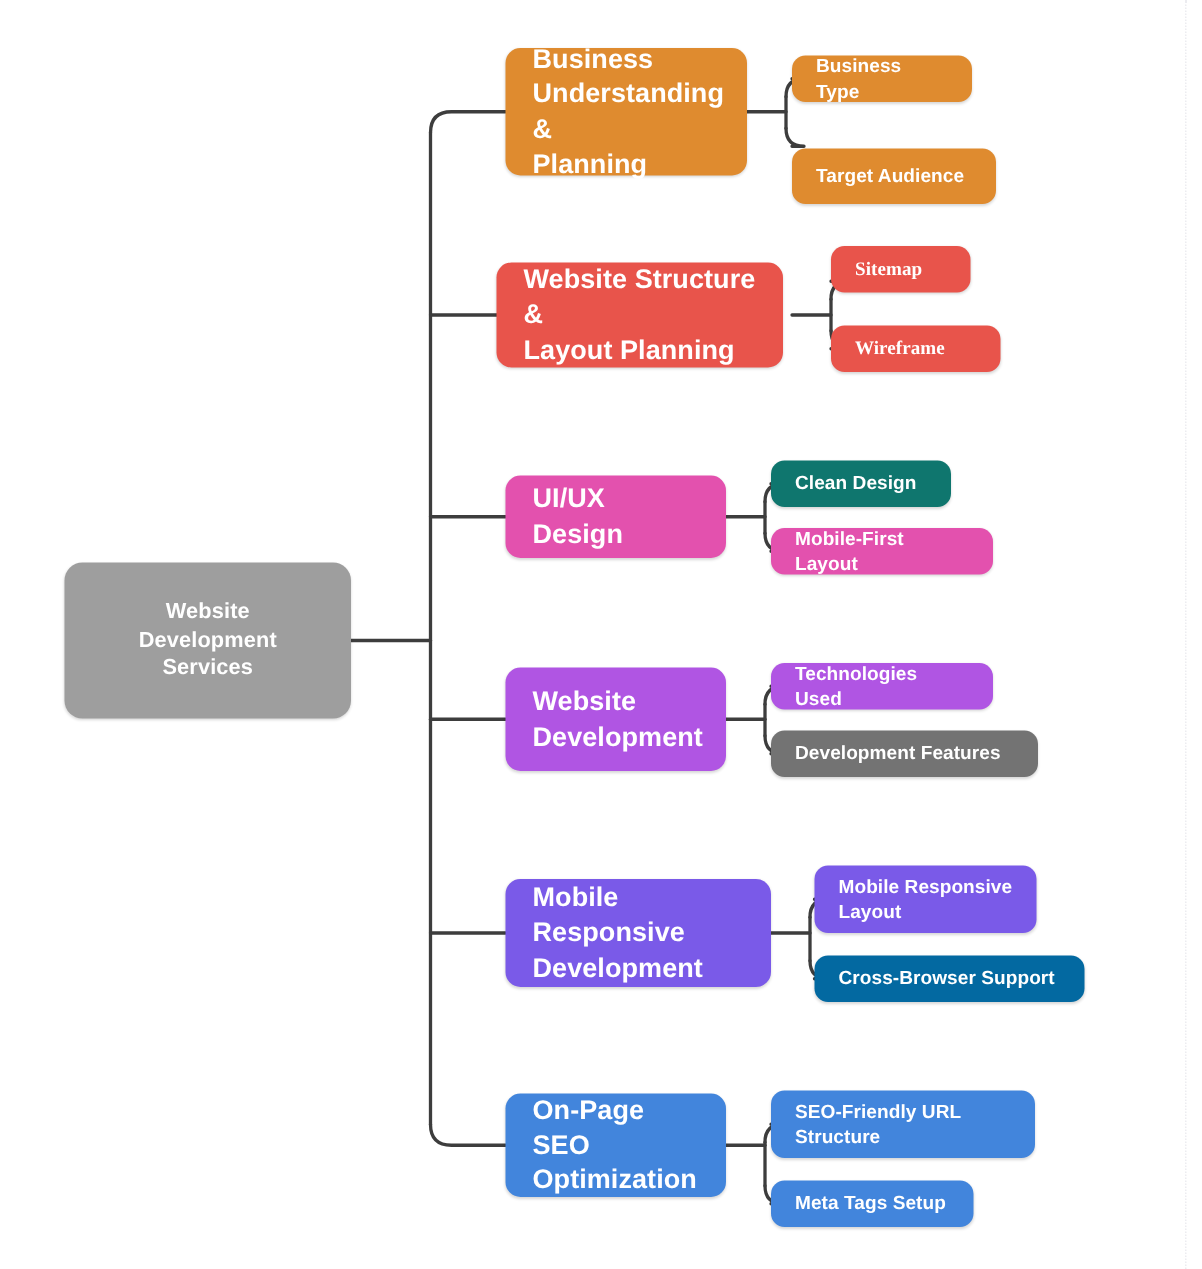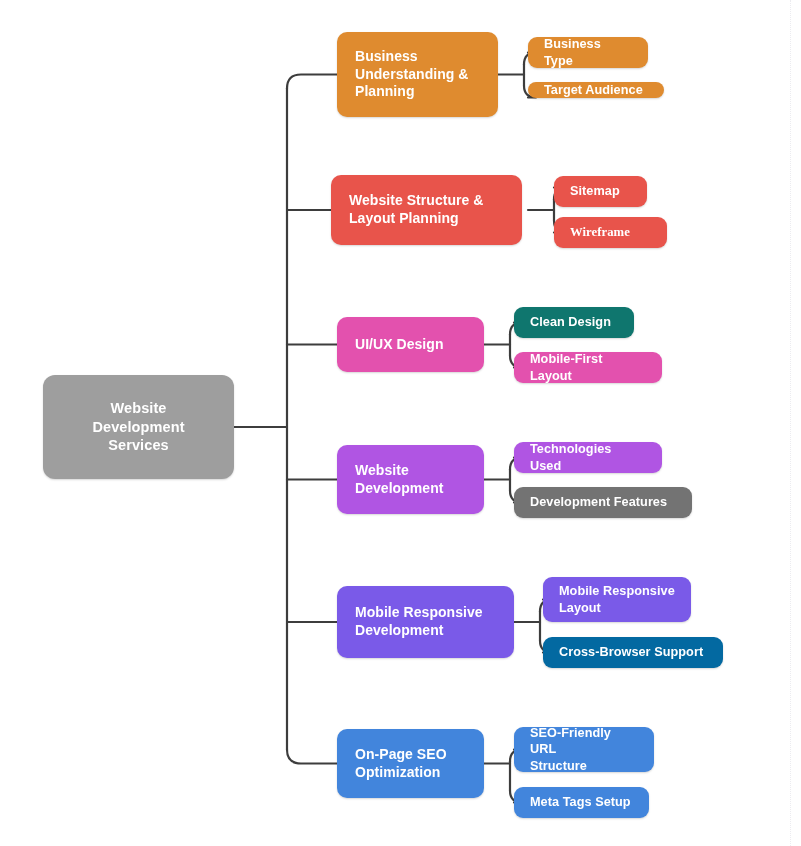--- a/index.html
+++ b/index.html
@@ -45,21 +45,21 @@
     border-radius: 12px;
     font-weight: bold;
     font-size: 14.5px;
     letter-spacing: 0.1px;
   }
   .root-node .node-label {
     text-align: center;
   }
   .branch-node {
     font-weight: bold;
-    font-size: 14px;
+    font-size: 18px;
     padding: 10px 18px;
     letter-spacing: 0.05px;
   }
   .leaf-node {
     font-weight: bold;
     font-size: 12.7px;
     padding: 8px 16px;
     border-radius: 9px;
     letter-spacing: 0.05px;
   }
@@ -118,28 +118,28 @@
 Services</span>
       </div>
       <div class="node branch-node" style="left: 337px; top: 32px; width: 161px; height: 85px; background: rgb(223, 139, 47);">
         <span class="node-label">Business
 Understanding &amp;
 Planning</span>
       </div>
       <div class="node leaf-node" style="left: 528px; top: 37px; width: 120px; height: 31px; background: rgb(223, 139, 47);">
         <span class="node-label">Business Type</span>
       </div>
-      <div class="node leaf-node" style="left: 528px; top: 82px; width: 136px; height: 16px; background: rgb(223, 139, 47);">
+      <div class="node leaf-node" style="left: 528px; top: 99px; width: 136px; height: 37px; background: rgb(223, 139, 47);">
         <span class="node-label">Target Audience</span>
       </div>
       <div class="node branch-node" style="left: 331px; top: 175px; width: 191px; height: 70px; background: rgb(232, 84, 75);">
         <span class="node-label">Website Structure &amp;
 Layout Planning</span>
       </div>
-      <div class="node leaf-node" style="left: 554px; top: 176px; width: 93px; height: 31px; background: rgb(232, 84, 75);">
+      <div class="node leaf-node" style="left: 554px; top: 164px; width: 93px; height: 31px; background: rgb(232, 84, 75); font-family: Liberation Serif, serif;">
         <span class="node-label">Sitemap</span>
       </div>
       <div class="node leaf-node" style="left: 554px; top: 217px; width: 113px; height: 31px; background: rgb(232, 84, 75); font-family: Liberation Serif, serif;">
         <span class="node-label">Wireframe</span>
       </div>
       <div class="node branch-node" style="left: 337px; top: 317px; width: 147px; height: 55px; background: rgb(227, 81, 174);">
         <span class="node-label">UI/UX Design</span>
       </div>
       <div class="node leaf-node" style="left: 514px; top: 307px; width: 120px; height: 31px; background: #0f766e;">
         <span class="node-label">Clean Design</span>
@@ -165,21 +165,21 @@
         <span class="node-label">Mobile Responsive
 Layout</span>
       </div>
       <div class="node leaf-node" style="left: 543px; top: 637px; width: 180px; height: 31px; background: #0369a1;">
         <span class="node-label">Cross-Browser Support</span>
       </div>
       <div class="node branch-node" style="left: 337px; top: 729px; width: 147px; height: 69px; background: rgb(66, 133, 220);">
         <span class="node-label">On-Page SEO
 Optimization</span>
       </div>
-      <div class="node leaf-node" style="left: 514px; top: 727px; width: 140px; height: 45px; background: rgb(66, 133, 220);">
+      <div class="node leaf-node" style="left: 514px; top: 727px; width: 176px; height: 45px; background: rgb(66, 133, 220);">
         <span class="node-label">SEO-Friendly URL
 Structure</span>
       </div>
       <div class="node leaf-node" style="left: 514px; top: 787px; width: 135px; height: 31px; background: rgb(66, 133, 220);">
         <span class="node-label">Meta Tags Setup</span>
       </div>
     </div>
 </div>
 
 </body></html>

